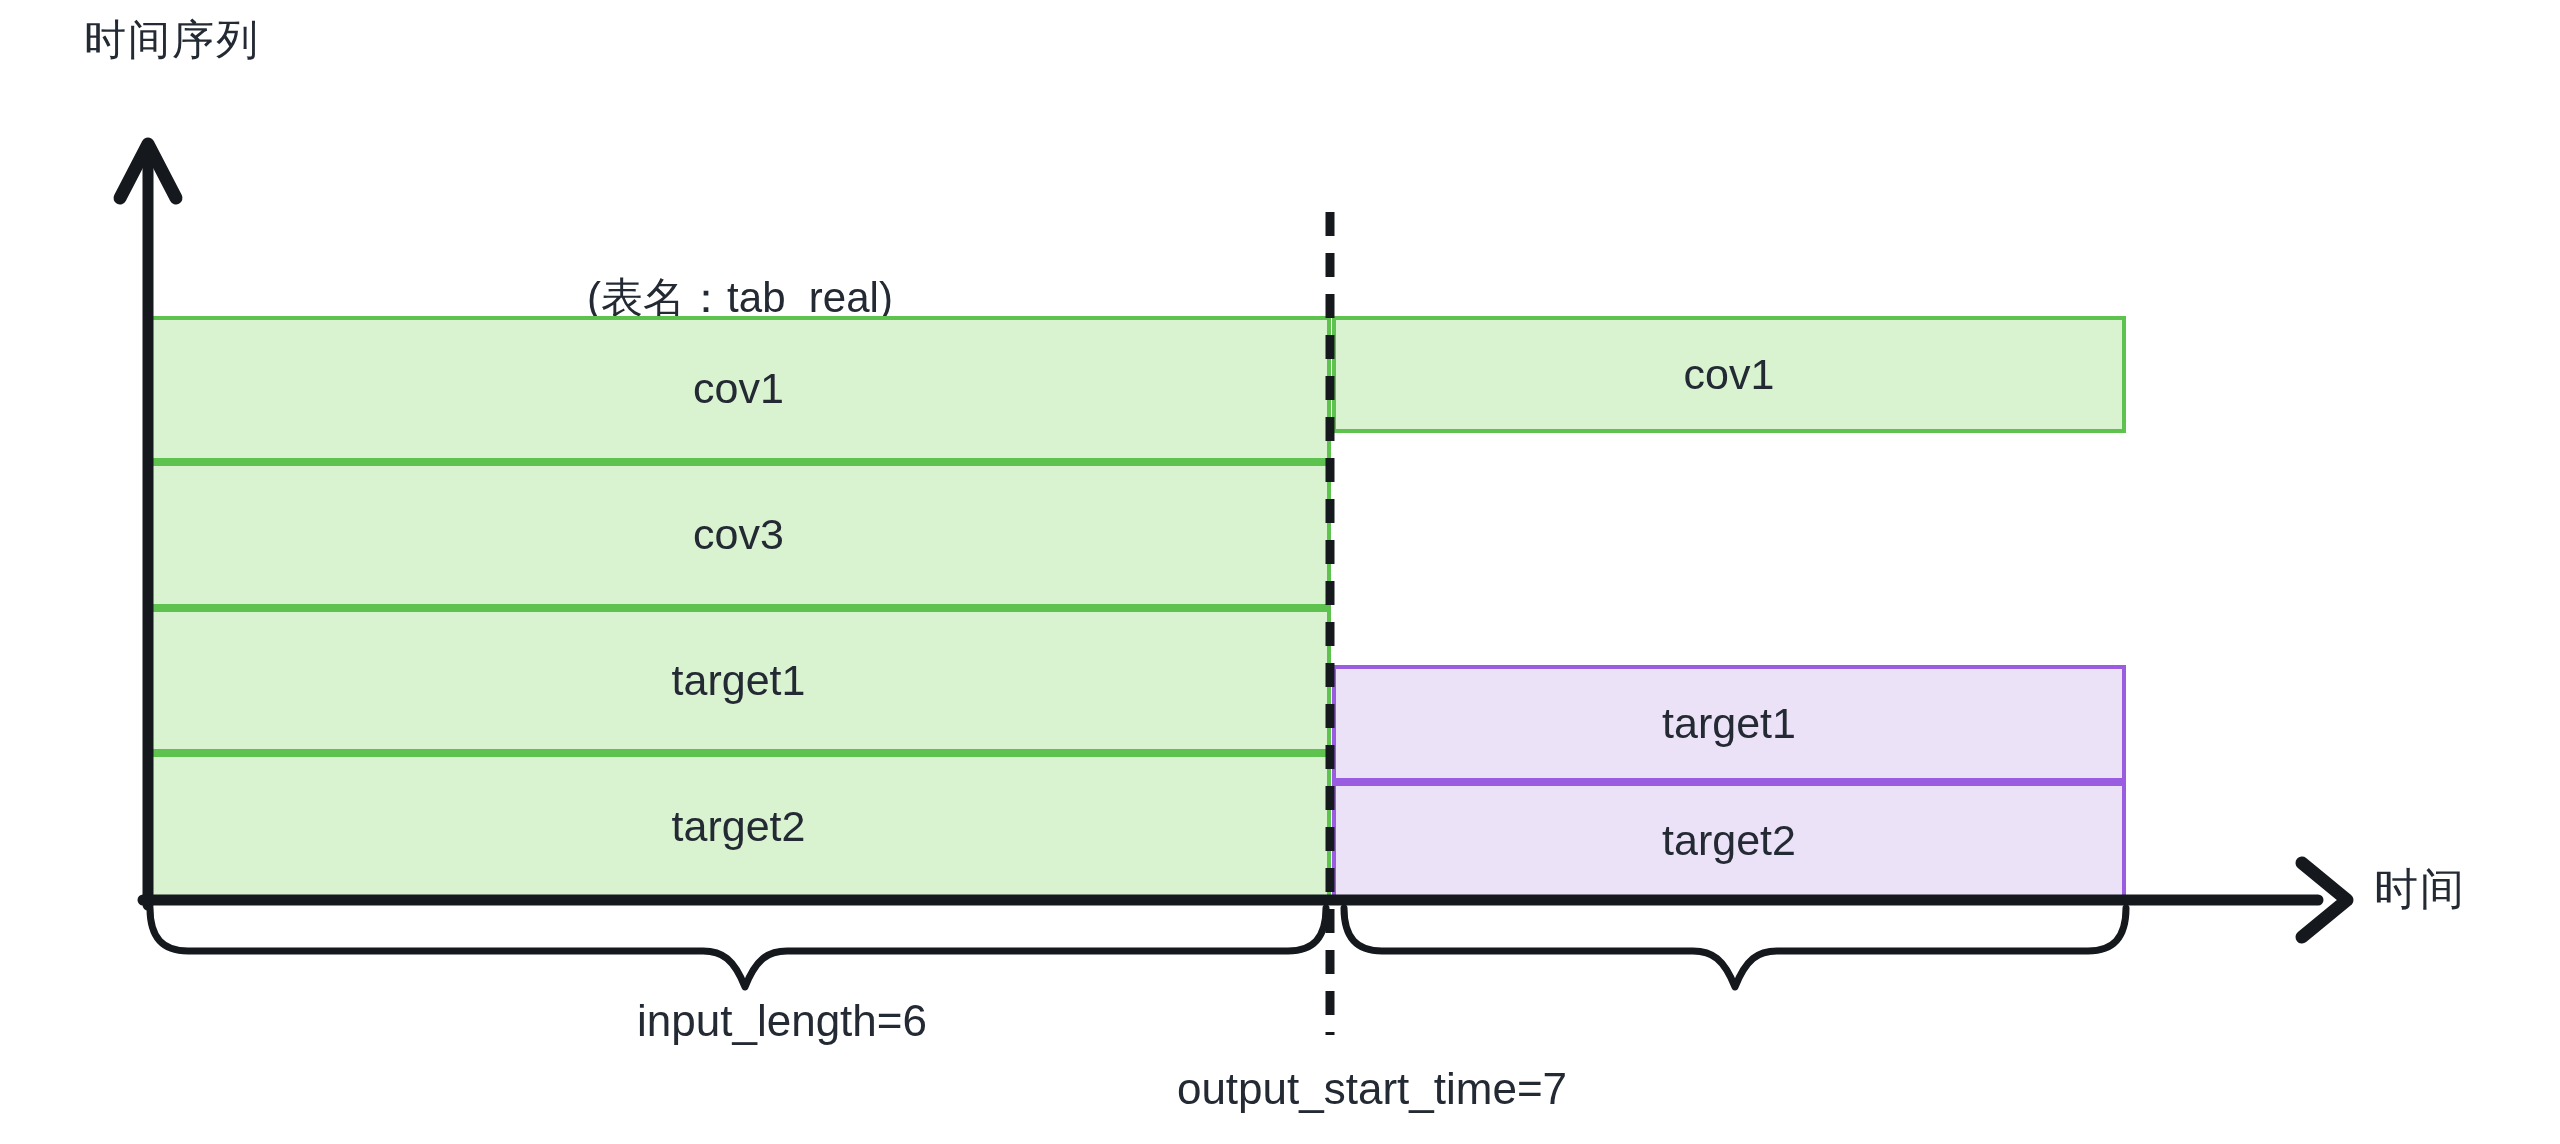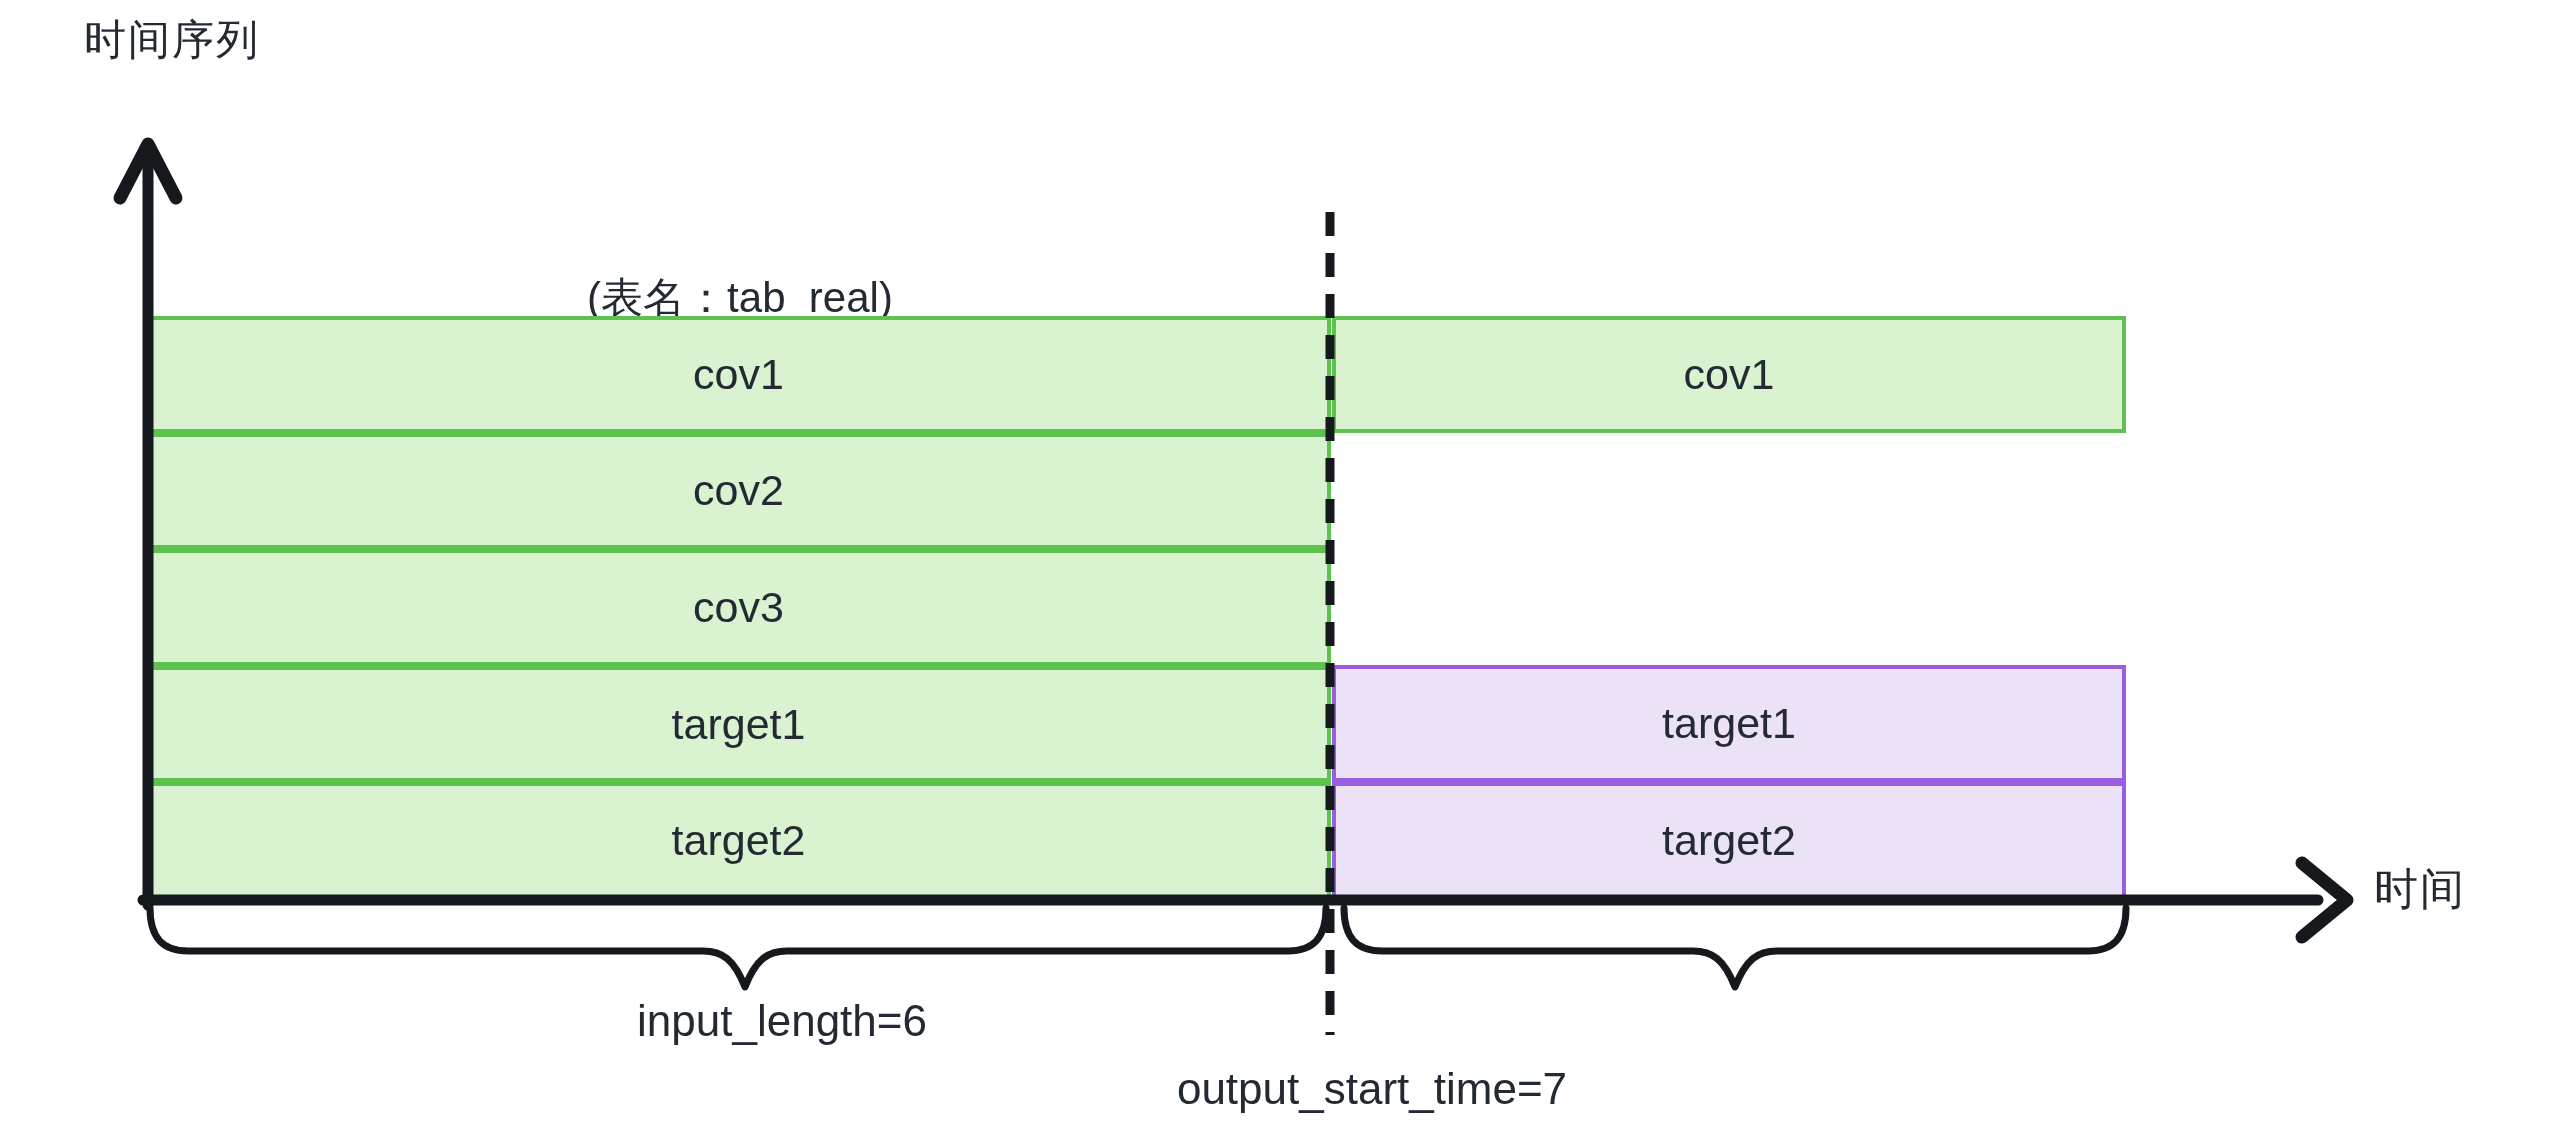--- a/index.html
+++ b/index.html
@@ -129,23 +129,20 @@
 
   <div class="diagram-title">时间序列</div>
   <div class="table-label">(表名：tab_real)</div>
   <div class="axis-label-x">时间</div>
 
   <div class="input-stack">
     <div class="bar bar-green">
       <span>cov1</span>
     </div>
     <div class="bar bar-green">
-      <span>cov2</span>
-    </div>
-    <div class="bar bar-green">
       <span>cov3</span>
     </div>
     <div class="bar bar-green">
       <span>target1</span>
     </div>
     <div class="bar bar-green">
       <span>target2</span>
     </div>
   </div>
 

